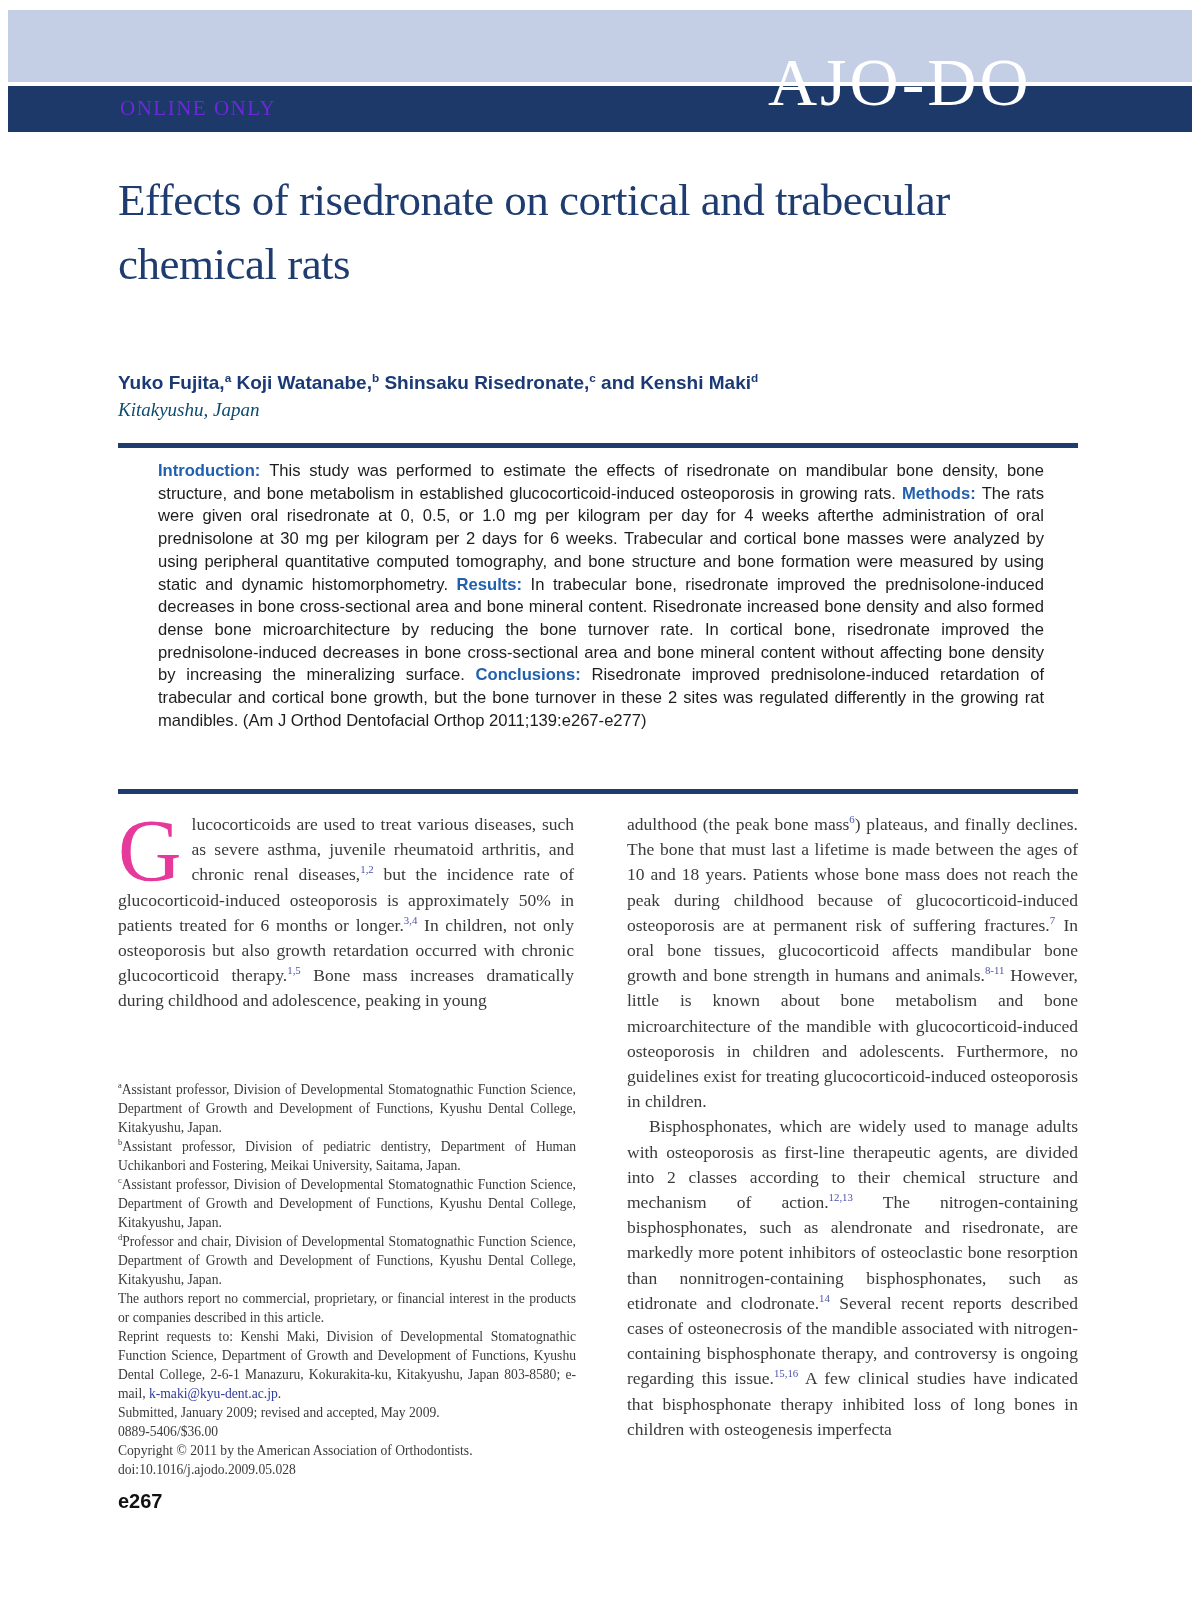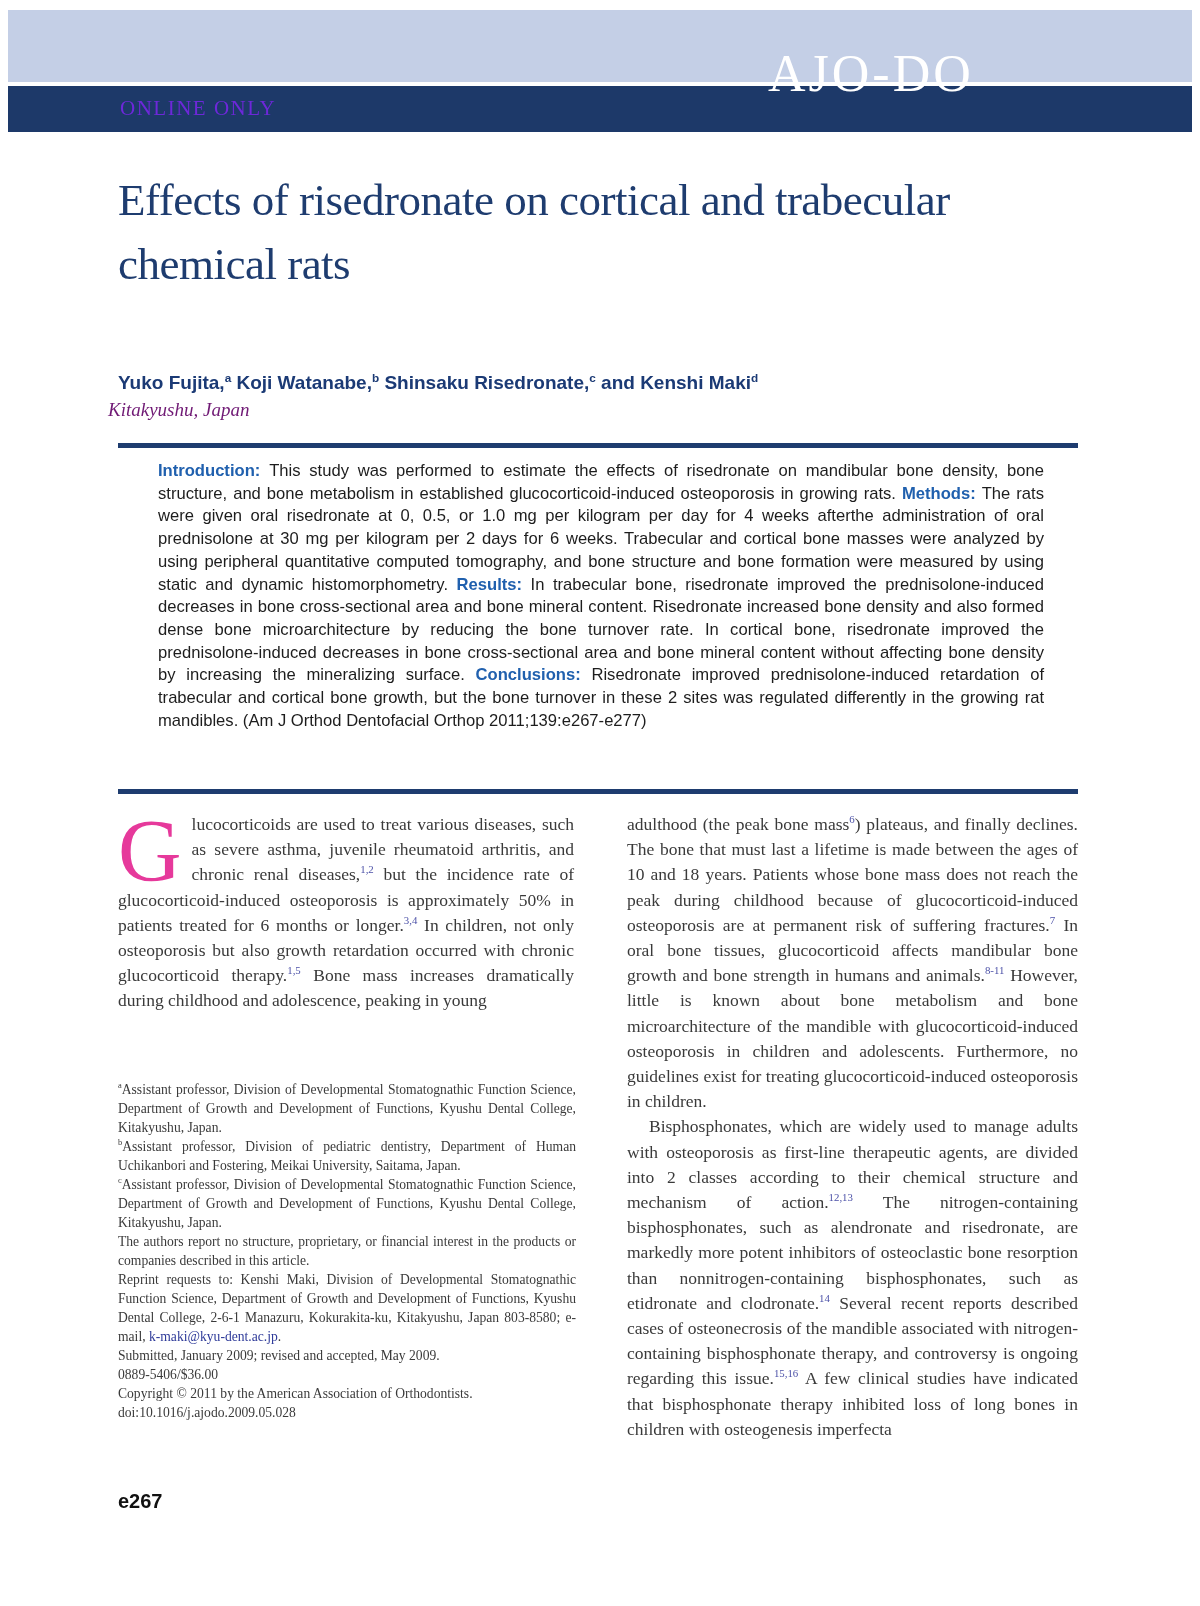--- a/index.html
+++ b/index.html
@@ -33,21 +33,21 @@
     font-family: "Liberation Serif", serif;
     font-size: 21px;
     letter-spacing: 1.5px;
   }
   .logo {
     position: absolute;
     left: 768px; top: 48px;
     z-index: 3;
     color: #ffffff;
     font-family: "Liberation Serif", serif;
-    font-size: 52px;
+    font-size: 68px;
     font-weight: 400;
     letter-spacing: 3px;
     line-height: 1;
   }
   
   .title {
     position: absolute;
     left: 118px; top: 168px; width: 960px;
     color: #1e3c6f;
     font-family: Liberation Serif, serif;
@@ -59,25 +59,25 @@
   .authors {
     position: absolute;
     left: 118px; top: 372px; width: 960px;
     font-family: "Liberation Sans", sans-serif;
     font-weight: bold;
     font-size: 19px;
     color: #1b3a75;
   }
   .affiliation {
     position: absolute;
-    left: 108px; top: 399px; width: 960px;
+    left: 118px; top: 399px; width: 960px;
     font-family: "Liberation Serif", serif;
     font-style: italic;
     font-size: 19px;
-    color: #701a75;
+    color: #0c4a6e;
   }
   .rule {
     position: absolute;
     left: 118px; width: 960px; height: 5px;
     background: #1e3c6f;
   }
   .rule-1 { top: 443px; }
   .rule-2 { top: 789px; }
   
   .abstract {
@@ -163,21 +163,22 @@
 
   <div class="col col-right">
     <p><span>adulthood (the peak bone mass</span><span class="seg-supref">6</span><span>) plateaus, and finally declines. The bone that must last a lifetime is made between the ages of 10 and 18 years. Patients whose bone mass does not reach the peak during childhood because of glucocorticoid-induced osteoporosis are at permanent risk of suffering fractures.</span><span class="seg-supref">7</span><span> In oral bone tissues, glucocorticoid affects mandibular bone growth and bone strength in humans and animals.</span><span class="seg-supref">8-11</span><span> However, little is known about bone metabolism and bone microarchitecture of the mandible with glucocorticoid-induced osteoporosis in children and adolescents. Furthermore, no guidelines exist for treating glucocorticoid-induced osteoporosis in children.</span></p>
     <p class="para-indent"><span>Bisphosphonates, which are widely used to manage adults with osteoporosis as first-line therapeutic agents, are divided into 2 classes according to their chemical structure and mechanism of action.</span><span class="seg-supref">12,13</span><span> The nitrogen-containing bisphosphonates, such as alendronate and risedronate, are markedly more potent inhibitors of osteoclastic bone resorption than nonnitrogen-containing bisphosphonates, such as etidronate and clodronate.</span><span class="seg-supref">14</span><span> Several recent reports described cases of osteonecrosis of the mandible associated with nitrogen-containing bisphosphonate therapy, and controversy is ongoing regarding this issue.</span><span class="seg-supref">15,16</span><span> A few clinical studies have indicated that bisphosphonate therapy inhibited loss of long bones in children with osteogenesis imperfecta</span></p>
   </div>
 
   <div class="footnotes">
     <div><span class="seg-sup">a</span><span>Assistant professor, Division of Developmental Stomatognathic Function Science, Department of Growth and Development of Functions, Kyushu Dental College, Kitakyushu, Japan.</span></div>
     <div><span class="seg-sup">b</span><span>Assistant professor, Division of pediatric dentistry, Department of Human Uchikanbori and Fostering, Meikai University, Saitama, Japan.</span></div>
     <div><span class="seg-sup">c</span><span>Assistant professor, Division of Developmental Stomatognathic Function Science, Department of Growth and Development of Functions, Kyushu Dental College, Kitakyushu, Japan.</span></div>
-    <div><span>The authors report no structure, proprietary, or financial interest in the products or companies described in this article.</span></div>
+    <div><span class="seg-sup">d</span><span>Professor and chair, Division of Developmental Stomatognathic Function Science, Department of Growth and Development of Functions, Kyushu Dental College, Kitakyushu, Japan.</span></div>
+    <div><span>The authors report no commercial, proprietary, or financial interest in the products or companies described in this article.</span></div>
     <div><span>Reprint requests to: Kenshi Maki, Division of Developmental Stomatognathic Function Science, Department of Growth and Development of Functions, Kyushu Dental College, 2-6-1 Manazuru, Kokurakita-ku, Kitakyushu, Japan 803-8580; e-mail, </span><a class="seg-link">k-maki@kyu-dent.ac.jp</a><span>.</span></div>
     <div><span>Submitted, January 2009; revised and accepted, May 2009.</span></div>
     <div><span>0889-5406/$36.00</span></div>
     <div><span>Copyright © 2011 by the American Association of Orthodontists.</span></div>
     <div><span>doi:10.1016/j.ajodo.2009.05.028</span></div>
   </div>
 
   <div class="pageno">e267</div>
 
 </div>

